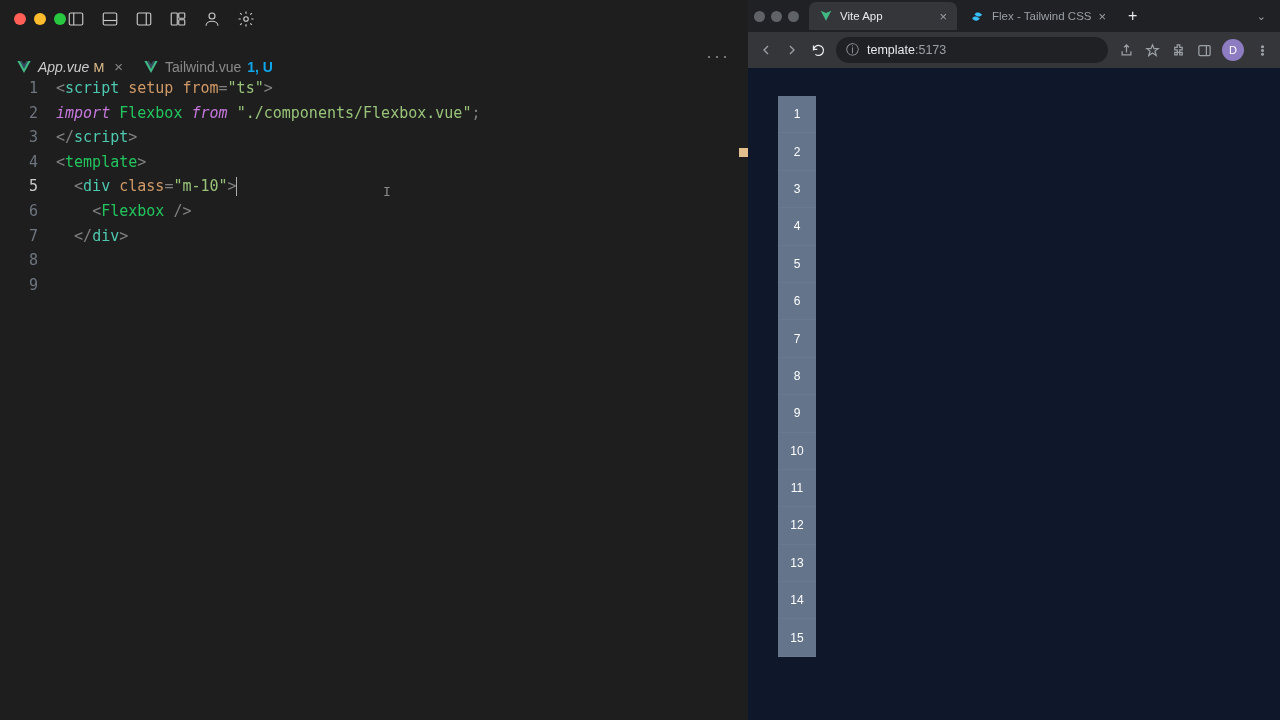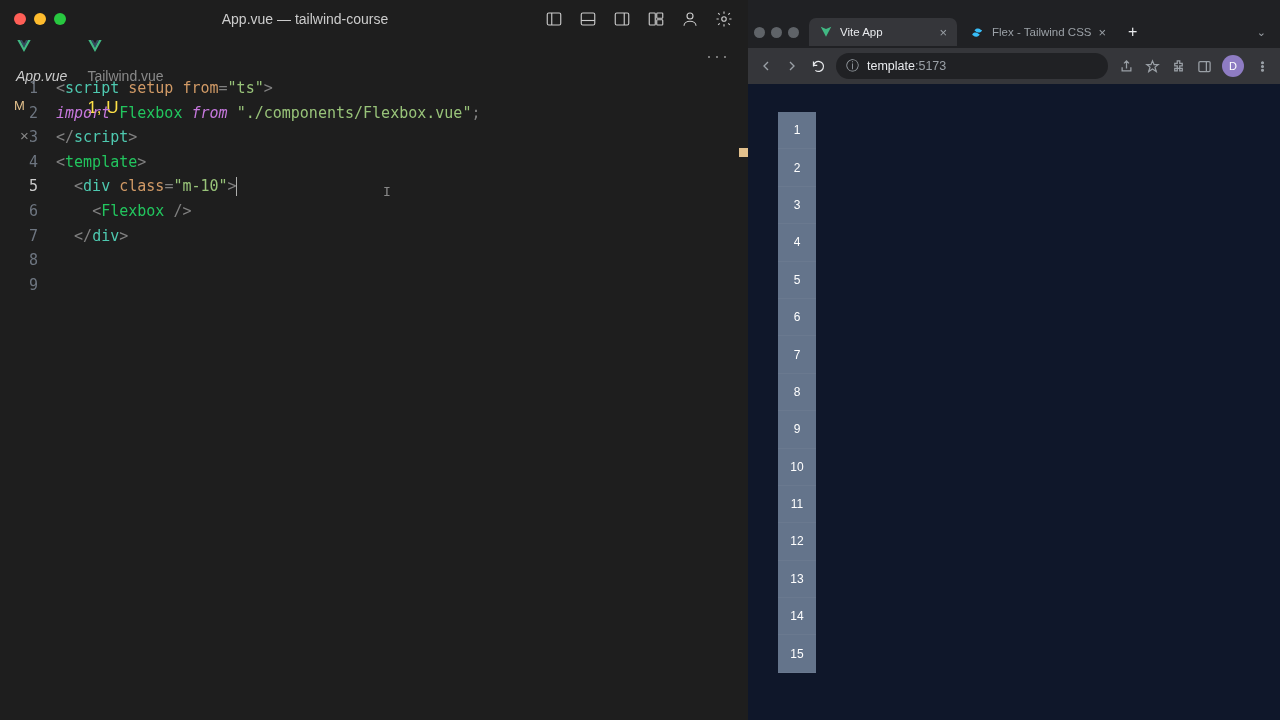--- a/index.html
+++ b/index.html
@@ -50,36 +50,35 @@
 .tabs {
   height: 38px;
   display: flex;
   align-items: center;
   background: #1e1e1e;
   padding-left: 6px;
   border-bottom: 1px solid #1e1e1e;
 }
 .tab {
   display: flex;
-  align-items: flex-start;
+  align-items: flex-end;
   padding: 0 10px;
   height: 100%;
-  gap: 14px;
+  gap: 6px;
   font-size: 14px;
   color: #8a8a8a;
-  flex-direction: column;
 }
 .tab.active { color: #cccccc; }
 .tab .vue-logo {
   width: 16px; height: 16px;
   display: inline-block;
 }
 .tab .name { font-style: italic; }
 .tab .mod { color: #e2c08d; font-size: 13px; margin-left: -2px; }
-.tab .git-u { color: #fde047; font-size: 17px; }
+.tab .git-u { color: #0ea5e9; font-size: 14px; font-weight: bold; }
 .tab .close { color: #888; font-size: 15px; margin-left: 4px; }
 .tab-spacer { flex: 1; }
 .tab-more { padding-right: 18px; color: #888; font-size: 18px; letter-spacing: 2px; }
 
 
 .editor {
   flex: 1;
   display: flex;
   font-family: "SF Mono", Menlo, Monaco, monospace;
   font-size: 15px;
@@ -150,21 +149,20 @@
   background: #202124;
   display: flex;
   flex-direction: column;
 }
 .b-tabs {
   height: 32px;
   display: flex;
   align-items: center;
   background: #202124;
   padding: 0 6px;
-  margin-top: 16px;
 }
 .b-tablights { display: flex; gap: 6px; margin-right: 10px; }
 .b-tl { width: 11px; height: 11px; border-radius: 50%; background: #5f6368; }
 .b-tab {
   display: flex;
   align-items: center;
   gap: 7px;
   padding: 0 10px;
   height: 28px;
   font-size: 11.5px;
@@ -238,21 +236,20 @@
 </head>
 <body>
 
 <div class="vscode">
   <div class="titlebar">
     <div class="traffic-lights">
       <div class="tl red"></div>
       <div class="tl yellow"></div>
       <div class="tl green"></div>
     </div>
-    <div class="title-text">App.vue — tailwind-course</div>
     <div class="title-icons">
       <div class="title-icon">
           <svg width="18" height="18" viewBox="0 0 24 24">
             <rect x="3" y="4" width="18" height="16" rx="2"></rect>
             <line x1="9" y1="4" x2="9" y2="20"></line>
           </svg>
         </div>
       <div class="title-icon">
           <svg width="18" height="18" viewBox="0 0 24 24">
             <rect x="3" y="4" width="18" height="16" rx="2"></rect>

